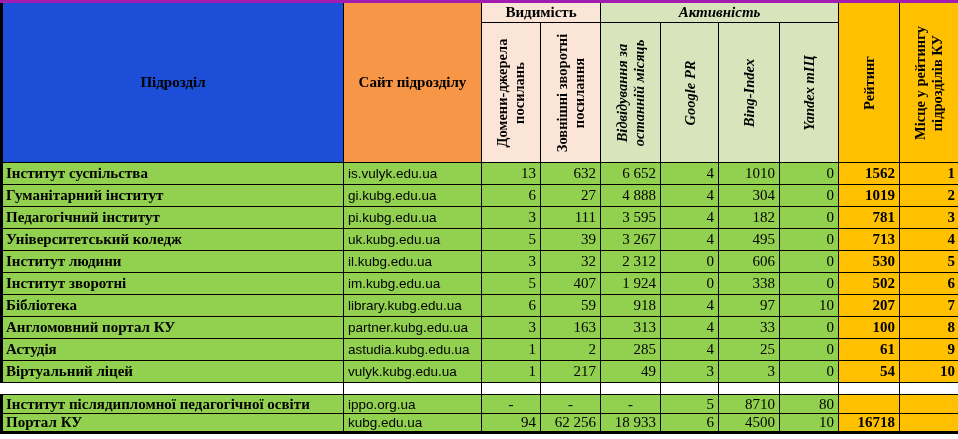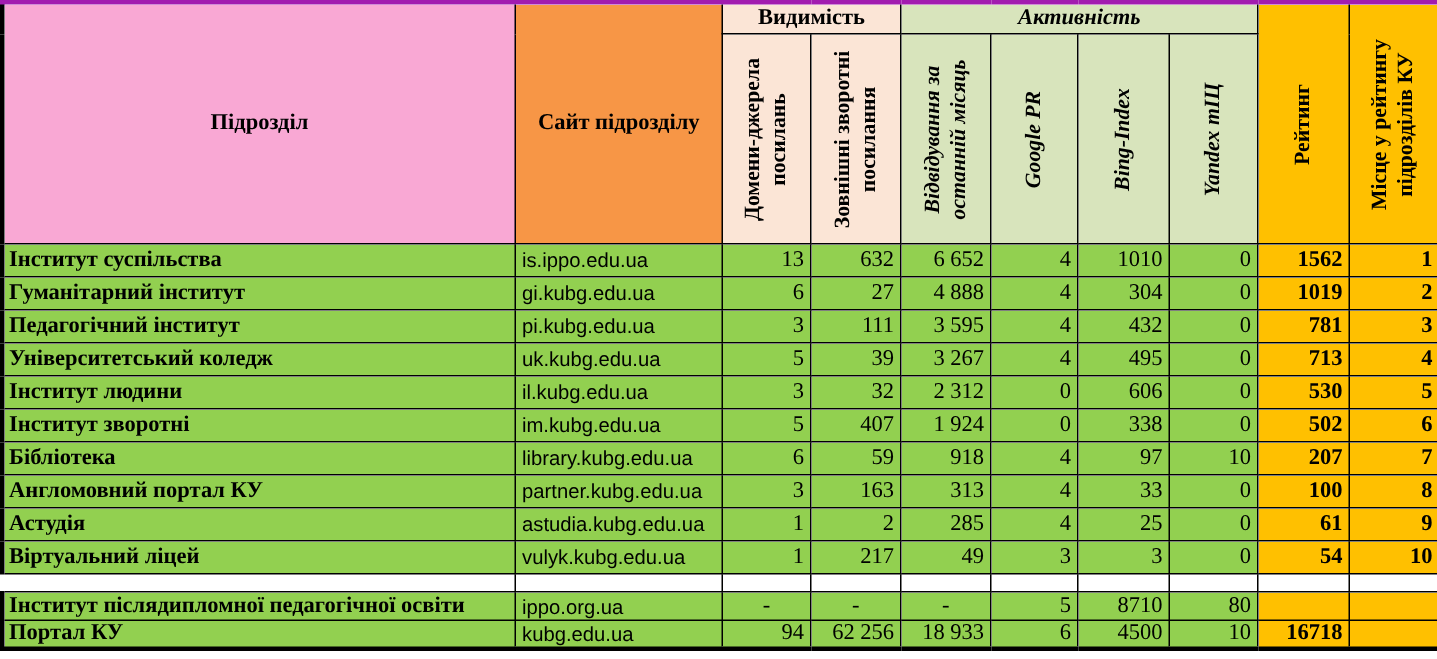--- a/index.html
+++ b/index.html
@@ -6,21 +6,21 @@
   body{font-family:"Liberation Serif",serif;}
   .wrap{width:958px;}
   table{border-collapse:collapse;table-layout:fixed;width:958px;}
   th,td{border:1px solid #000;overflow:hidden;box-sizing:border-box;}
   
   .bt{border-top:3px solid #a21caf;}
   .bb{border-bottom:3px solid #000;}
   .bl{border-left:3px solid #000;}
   .br{border-right:3px solid #000;}
   
-  .bg-lav{background:#f9a8d4;}
+  .bg-lav{background:#1d4ed8;}
   .bg-org{background:#F79646;}
   .bg-pink{background:#FBE5D6;}
   .bg-lgreen{background:#D8E4BC;font-style:italic;}
   .bg-gold{background:#FFC000;}
   
   thead th{font-weight:bold;font-size:15px;text-align:center;vertical-align:middle;padding:0;}
   .grouprow th{height:21px;}
   .vh{height:139px;}
   .vwrap{position:relative;width:100%;height:139px;}
   .vtext{position:absolute;top:50%;left:50%;transform:translate(-50%,-50%) rotate(-90deg);
@@ -102,21 +102,21 @@
       <th class="bg-lgreen vh">
         <div class="vwrap">
               <div class="vtext">Yandex тІЦ</div>
             </div>
       </th>
     </tr>
   </thead>
   <tbody id="tbody">
         <tr>
           <td class="c-unit bl">Інститут суспільства</td>
-          <td class="c-site">is.ippo.edu.ua</td>
+          <td class="c-site">is.vulyk.edu.ua</td>
           <td class="c-num">13</td>
           <td class="c-num">632</td>
           <td class="c-num">6 652</td>
           <td class="c-num">4</td>
           <td class="c-num">1010</td>
           <td class="c-num">0</td>
           <td class="c-rating">1562</td>
           <td class="c-place br">1</td>
         </tr>
         <tr>
@@ -131,21 +131,21 @@
           <td class="c-rating">1019</td>
           <td class="c-place br">2</td>
         </tr>
         <tr>
           <td class="c-unit bl">Педагогічний інститут</td>
           <td class="c-site">pi.kubg.edu.ua</td>
           <td class="c-num">3</td>
           <td class="c-num">111</td>
           <td class="c-num">3 595</td>
           <td class="c-num">4</td>
-          <td class="c-num">432</td>
+          <td class="c-num">182</td>
           <td class="c-num">0</td>
           <td class="c-rating">781</td>
           <td class="c-place br">3</td>
         </tr>
         <tr>
           <td class="c-unit bl">Університетський коледж</td>
           <td class="c-site">uk.kubg.edu.ua</td>
           <td class="c-num">5</td>
           <td class="c-num">39</td>
           <td class="c-num">3 267</td>

